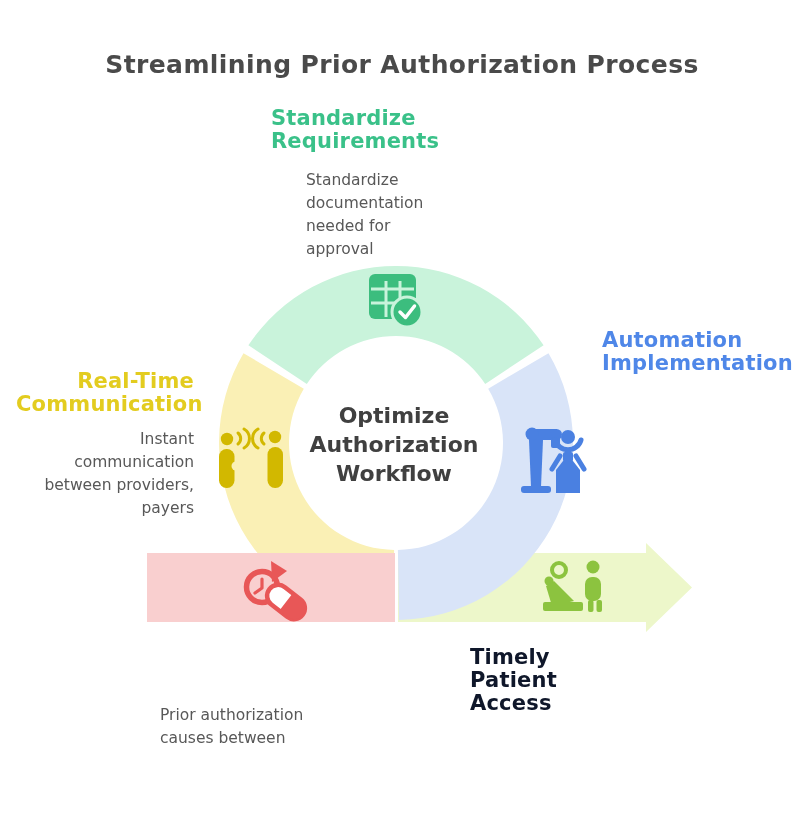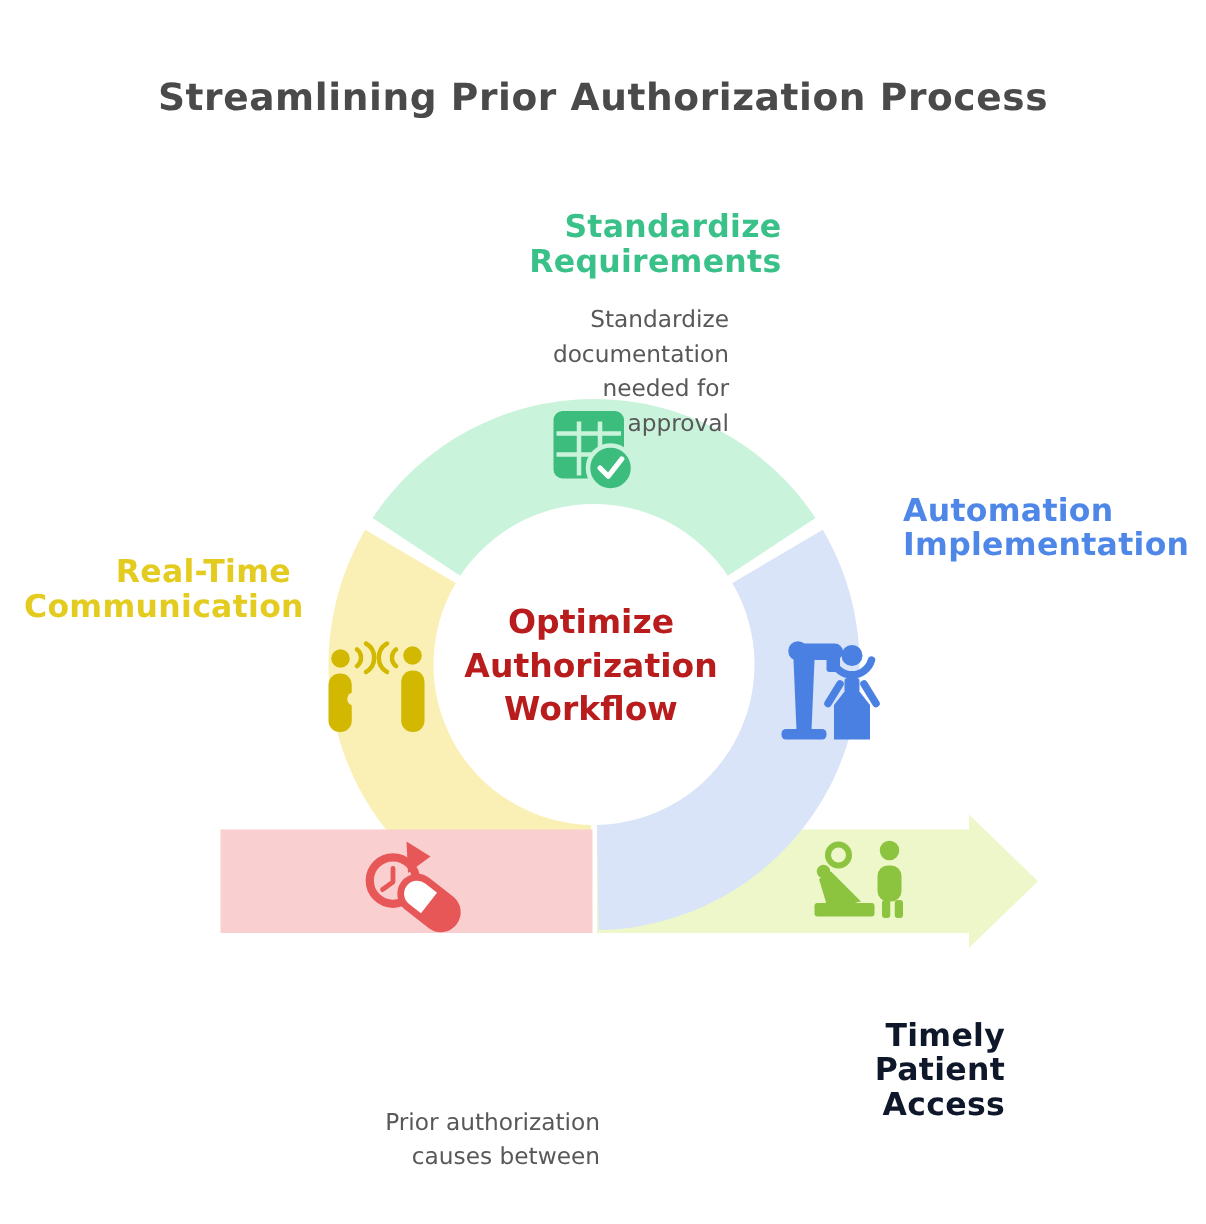--- a/index.html
+++ b/index.html
@@ -6,23 +6,23 @@
   .canvas{position:relative;width:804px;height:816px;background:#ffffff;overflow:hidden;
           font-family:"DejaVu Sans","Liberation Sans",sans-serif;border-radius:22px;}
   .abs{position:absolute;}
   .pre{white-space:pre-line;}
   .title{top:50px;left:0;width:804px;text-align:center;font-size:25px;font-weight:700;
          color:#4a4a4a;letter-spacing:.4px;}
   .heading{font-size:21px;font-weight:700;line-height:23px;letter-spacing:.2px;}
   .body-text{font-size:15.5px;font-weight:500;line-height:23px;color:#585858;}
   .c-green{color:#3ac189;} .c-blue{color:#4f87e8;} .c-lime{color:#0f172a;}
   .c-red{color:#ea5e5e;} .c-yellow{color:#e3cc1f;}
-  .t-center{text-align:right;margin-top:33px;} .t-right{text-align:right;margin-top:46px;} .t-left{text-align:left;}
+  .t-center{text-align:left;} .t-right{text-align:right;margin-top:46px;} .t-left{text-align:left;}
   .center-label{top:401px;left:294px;width:200px;text-align:center;font-size:22px;
-                font-weight:700;line-height:29px;color:#b91c1c;}
+                font-weight:700;line-height:29px;color:#404040;}
   svg{display:block;}
 </style>
 </head>
 <body>
 
 <div class="canvas">
 
   <div class="abs title">Streamlining Prior Authorization Process</div>
 
   <svg class="abs" style="top:0;left:0" width="804" height="816" viewBox="0 0 804 816">
@@ -107,20 +107,24 @@
 
   <div class="abs heading c-green t-center pre" style="top:107px;left:271px;width:250px">Standardize
 Requirements</div>
   <div class="abs body-text t-center pre" style="top:169px;left:306px;width:180px">Standardize
 documentation
 needed for
 approval</div>
 
   <div class="abs heading c-yellow t-right pre" style="top:324px;left:16px;width:178px">Real-Time
 Communication</div>
+  <div class="abs body-text t-right pre" style="top:382px;left:29px;width:165px">Instant
+communication
+between providers,
+payers</div>
 
   <div class="abs heading c-blue t-left pre" style="top:329px;left:602px;width:210px">Automation
 Implementation</div>
 
   <div class="abs body-text t-center pre" style="top:704px;left:160px;width:240px">Prior authorization
 causes between</div>
 
   <div class="abs heading c-lime t-center pre" style="top:646px;left:470px;width:200px">Timely
 Patient
 Access</div>

